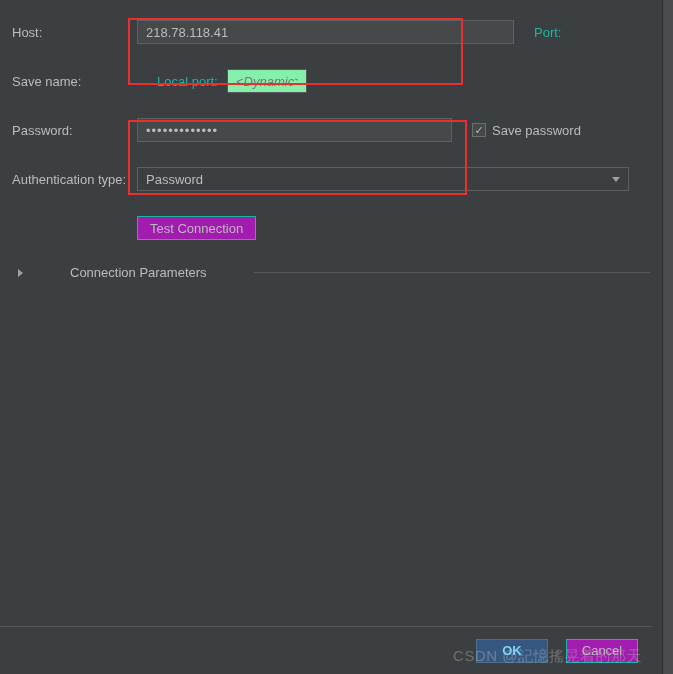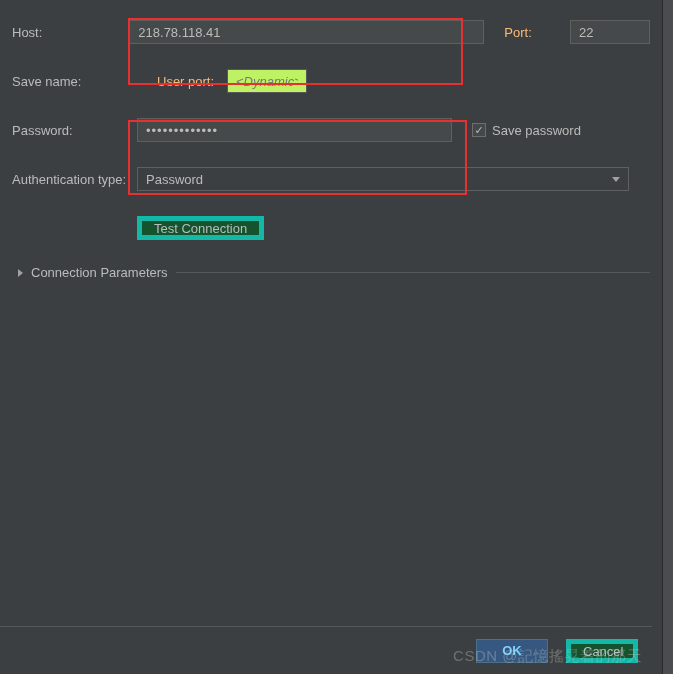--- a/index.html
+++ b/index.html
@@ -46,31 +46,31 @@
       padding: 0 8px;
       font-size: 13px;
       font-family: inherit;
       outline: none;
     }
     .input-field::placeholder {
       color: #787878;
       font-style: italic;
     }
     .input-disabled {
-      background: #bef264;
+      background: #86efac;
       border: 1px solid #555758;
       color: #787878;
     }
     .host-input {
       width: 377px;
     }
     .port-label {
       width: 70px;
       margin-left: 20px;
-      color: #fdba74;
+      color: #14b8a6;
     }
     .port-input {
       width: 80px;
     }
     .localport-input {
       width: 80px;
       text-align: center;
     }
     .select-field {
       height: 24px;
@@ -109,22 +109,22 @@
       margin-right: 6px;
       display: flex;
       align-items: center;
       justify-content: center;
       color: #bbbbbb;
       font-size: 11px;
       cursor: pointer;
     }
     .btn {
       height: 24px;
-      background: #14532d;
-      border: 5px solid #14b8a6;
+      background: #a21caf;
+      border: 1px solid #14b8a6;
       color: #bbbbbb;
       padding: 0 12px;
       font-size: 13px;
       font-family: inherit;
       cursor: pointer;
     }
     .highlight-box-1 {
       position: absolute;
       border: 2px solid #e83030;
       left: 128px;
@@ -140,20 +140,21 @@
       top: 120px;
       width: 339px;
       height: 75px;
       pointer-events: none;
     }
     .separator-row {
       display: flex;
       align-items: center;
       margin-top: 18px;
       cursor: pointer;
+      gap: 39px;
     }
     .expand-arrow {
       width: 0;
       height: 0;
       border-top: 4px solid transparent;
       border-bottom: 4px solid transparent;
       border-left: 5px solid #a0a0a0;
       margin-right: 8px;
       margin-left: 6px;
     }
@@ -211,26 +212,25 @@
 </head>
 <body>
 
 <div class="dialog">
   <div class="content">
 
     <div class="form-row">
       <div class="label-col">Host:</div>
       <input class="input-field host-input" value="218.78.118.41" style="">
       <div class="port-label">Port:</div>
-      <input class="input-field port-input" value="22" style="">
     </div>
 
     <div class="form-row">
       <div class="label-col">Save name:</div>
-      <div class="port-label">User port:</div>
+      <div class="port-label">Local port:</div>
       <input class="input-field input-disabled localport-input" disabled="" placeholder="&lt;Dynamic&gt;" style="">
     </div>
 
     <div class="form-row">
       <div class="label-col">Password:</div>
       <input class="input-field password-input" type="text" value="•••••••••••••" style="">
       <div class="checkbox-wrap">
         <div class="checkbox">✓</div>
         <span>Save password</span>
       </div>

